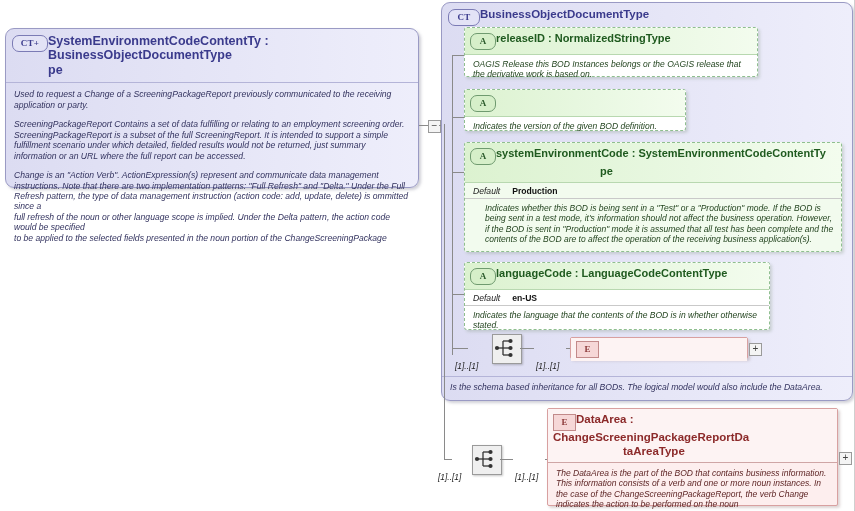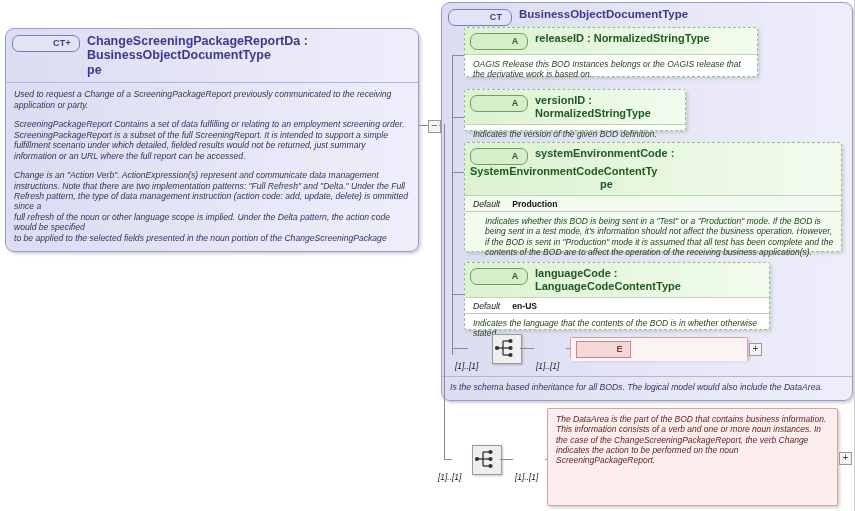--- a/index.html
+++ b/index.html
@@ -42,25 +42,23 @@
   }
   .ct .docs{
     color:#33335f;
     font-size:8.6px;
     padding:6px 8px 7px 8px;
   }
 
   
   .badge{
     display:inline-flex;align-items:center;justify-content:center;
-    font-family:Liberation Sans, sans-serif;
+    font-family:Liberation Serif, serif;
     font-weight:bold;
-    margin-right:7px;
     flex:0 0 auto;
-    padding-left:32px;
   }
   .badge-ct{
     width:30px;height:15px;
     border:1px solid #7b7bb5;
     border-radius:7px;
     background:#e3e3f6;
     color:#3a3a8c;
     font-size:9px;
     letter-spacing:.3px;
     margin-top:1px;
@@ -188,24 +186,24 @@
   .lnv{width:1px;}
 
   
   .frame-r{position:absolute;right:0;top:0;width:1px;height:511px;background:#cfcfcf;}
 </style>
 </head>
 <body>
 
 <div id="canvas">
 
-  <div class="box roundbox ct" id="root-type" style="left:5px;top:28px;width:414px;height:224px;">
+  <div class="box roundbox ct" id="root-type" style="left:5px;top:28px;width:414px;height:160px;">
     <div class="hdr">
       <span class="badge badge-ct plus">CT+</span>
-      <span class="label"><span>ChangeScreeningPackageReportDa</span><span> : </span><span>BusinessObjectDocumentType</span><br><span>pe</span></span>
+      <span class="label"><span>SystemEnvironmentCodeContentTy</span><span> : </span><span>BusinessObjectDocumentType</span><br><span>pe</span></span>
     </div>
     <div class="docs">
       <div>Used to request a Change of a ScreeningPackageReport previously communicated to the receiving application or party.</div>
       <div style="height:9px"></div>
       <div>ScreeningPackageReport  Contains a set of data fulfilling or relating to an employment screening order. ScreeningPackageReport is a subset of the full ScreeningReport. It is intended to support a simple fulfillment scenario under which detailed, fielded results would not be returned, just summary information or an URL where the full report can be accessed.</div>
       <div style="height:9px"></div>
       <div>Change is an "Action Verb". ActionExpression(s) represent and communicate data management instructions.  Note that there are two implementation patterns: "Full Refresh" and "Delta." Under the Full Refresh pattern, the type of data management instruction (action code: add, update, delete) is ommitted since a</div>
       <div>full refresh of the noun or other language scope is implied. Under the  Delta pattern, the action code would be specified</div>
       <div>to be applied to the selected fields presented in the noun portion of the ChangeScreeningPackage</div>
     </div>
@@ -235,21 +233,20 @@
     <div class="hdr">
       <span class="badge badge-a">A</span>
       <span class="label">releaseID : NormalizedStringType</span>
     </div>
     <div class="docs">OAGIS Release this BOD Instances belongs or the OAGIS release that the derivative work is based on.</div>
   </div>
 
   <div class="box attr" style="left:464px;top:89px;width:222px;height:42px;">
     <div class="hdr">
       <span class="badge badge-a">A</span>
-      <span class="label">versionID : NormalizedStringType</span>
     </div>
     <div class="docs">Indicates the version of the given BOD definition.</div>
   </div>
 
   <div class="box attr greenfill" style="left:464px;top:142px;width:378px;height:110px;">
     <div class="hdr" style="display:block;text-align:left;">
       <span class="badge badge-a" style="vertical-align:top;">A</span><span class="label"><span>systemEnvironmentCode : SystemEnvironmentCodeContentTy</span><br><span style="display:inline-block;margin-left:130px;">pe</span></span>
     </div>
     <div class="defrow">
       <span class="k">Default</span>
@@ -314,18 +311,21 @@
       <circle cx="17.5" cy="13" r="2.1" fill="#333"></circle>
       <circle cx="17.5" cy="20" r="2.1" fill="#333"></circle>
     </svg>
   </div>
 
   <div class="ln lnh" style="left:500px;top:459px;width:13px;"></div>
   <div class="card" style="left:515px;top:452px;">[1]..[1]</div>
   <div class="ln lnh" style="left:545px;top:459px;width:3px;"></div>
 
   <div class="box elem withdoc" style="left:547px;top:408px;width:291px;height:98px;">
+    <div class="hdr" style="display:block;">
+      <span class="badge badge-e" style="vertical-align:top;">E</span><span class="label"><span>DataArea : ChangeScreeningPackageReportDa</span><br><span style="display:inline-block;margin-left:70px;">taAreaType</span></span>
+    </div>
     <div class="docs">The DataArea is the part of the BOD that contains business information. This information consists of a verb and one or more noun instances. In the case of the ChangeScreeningPackageReport, the verb Change indicates the action to be performed on the noun ScreeningPackageReport.</div>
   </div>
   <div class="pm" style="left:839px;top:452px;">+</div>
 
   <div class="frame-r"></div>
 </div>
 
 </body></html>

